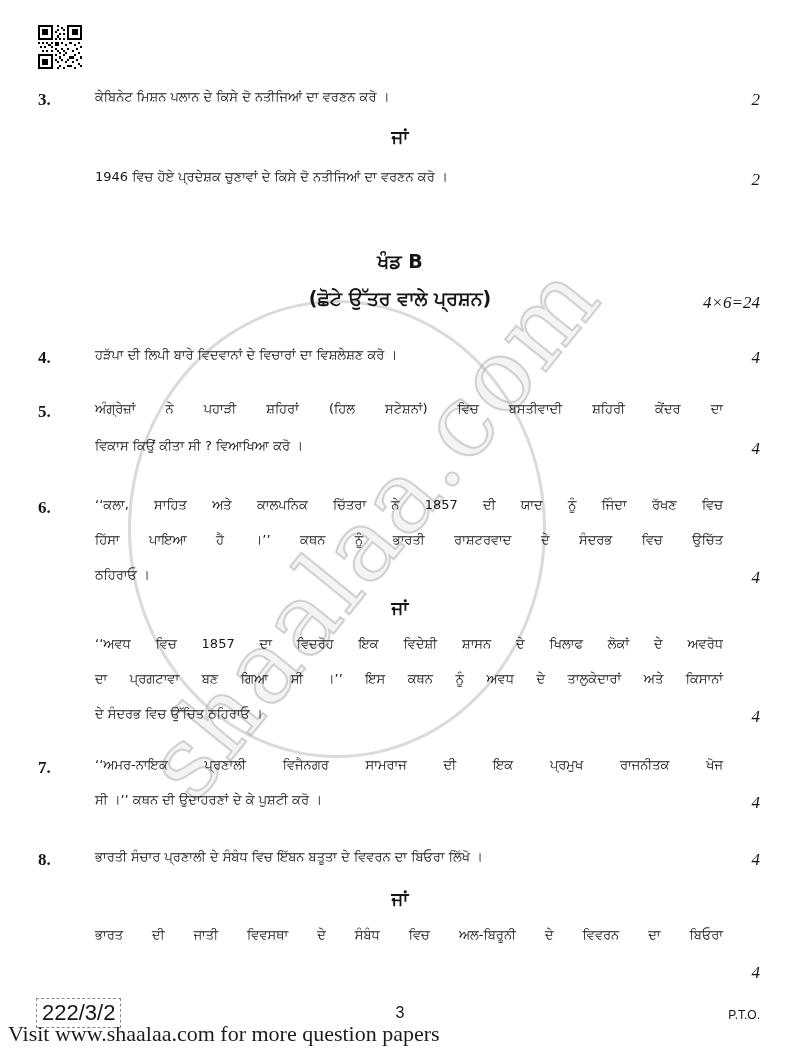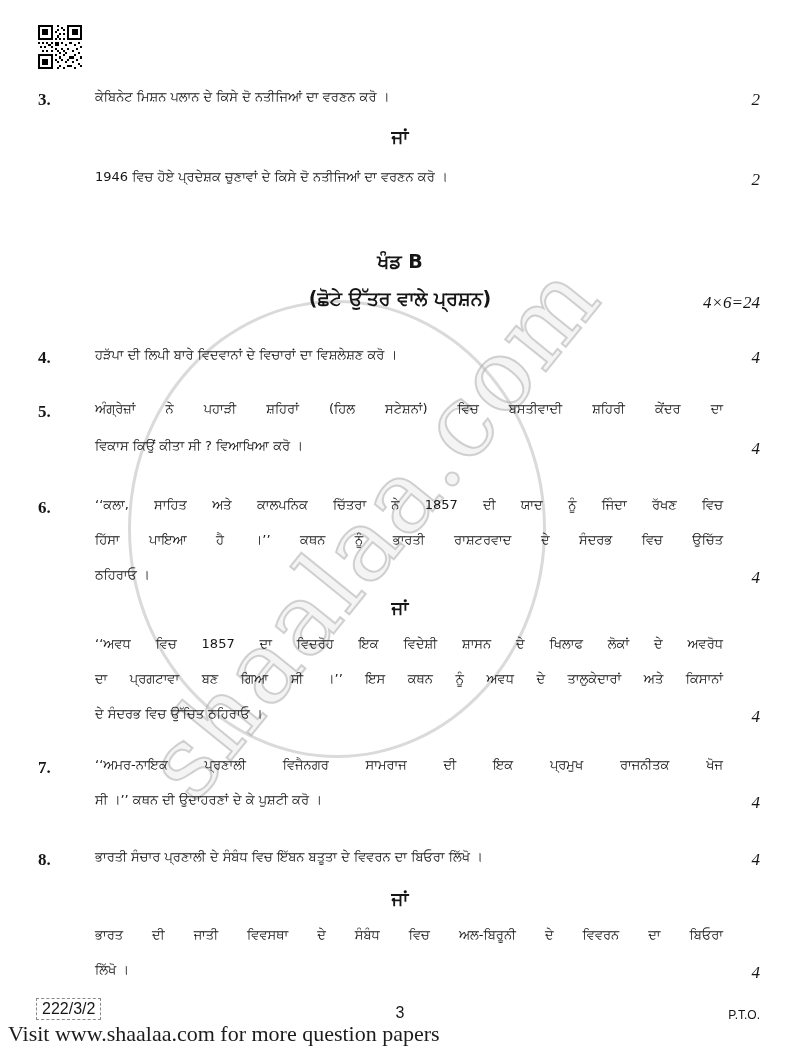--- a/index.html
+++ b/index.html
@@ -36,21 +36,21 @@
   .just  { text-align:justify; text-align-last:justify; }
   .marks { position:absolute; right:40px; z-index:2;
            font-family:"Liberation Serif", serif; font-style:italic; font-size:17px; }
   .center{ position:absolute; left:0; width:100%; text-align:center; z-index:2; }
   .orlbl { font-weight:bold; font-size:18px; }
   .sectitle { font-weight:bold; font-size:19px; }
 
   
   .paper-code {
     position:absolute; left:36px; top:998px; z-index:2;
-    font-family:"Liberation Sans", sans-serif; font-size:16px;
+    font-family:"Liberation Sans", sans-serif; font-size:22px;
     border:1px dashed #8a8a8a; padding:1px 5px;
   }
   .page-number {
     position:absolute; left:0; top:1004px; width:100%; text-align:center; z-index:2;
     font-family:"Liberation Sans", sans-serif; font-size:16px;
   }
   .pto {
     position:absolute; right:40px; top:1008px; z-index:2;
     font-family:"Liberation Sans", sans-serif; font-size:12px;
   }
@@ -183,21 +183,20 @@
   <div class="qline" style="top:791px">ਸੀ ।’’ ਕਥਨ ਦੀ ਉਦਾਹਰਣਾਂ ਦੇ ਕੇ ਪੁਸ਼ਟੀ ਕਰੋ ।</div>
   <div class="marks" style="top:793px">4</div>
 
   <div class="qnum" style="top:850px">8.</div>
   <div class="qline" style="top:848px">ਭਾਰਤੀ ਸੰਚਾਰ ਪ੍ਰਣਾਲੀ ਦੇ ਸੰਬੰਧ ਵਿਚ ਇੱਬਨ ਬਤੂਤਾ ਦੇ ਵਿਵਰਨ ਦਾ ਬਿਓਰਾ ਲਿੱਖੋ ।</div>
   <div class="marks" style="top:850px">4</div>
 
   <div class="center orlbl" style="top:888px">ਜਾਂ</div>
 
   <div class="qline just" style="top:926px">ਭਾਰਤ ਦੀ ਜਾਤੀ ਵਿਵਸਥਾ ਦੇ ਸੰਬੰਧ ਵਿਚ ਅਲ-ਬਿਰੂਨੀ ਦੇ ਵਿਵਰਨ ਦਾ ਬਿਓਰਾ</div>
-  <div class="qline" style="top:961px">ਲਿੱਖੋ ।</div>
   <div class="marks" style="top:963px">4</div>
 
   <div class="paper-code">222/3/2</div>
   <div class="page-number">3</div>
   <div class="pto">P.T.O.</div>
   <div class="site-note">Visit www.shaalaa.com for more question papers</div>
 
 </div>
 
 </body></html>

